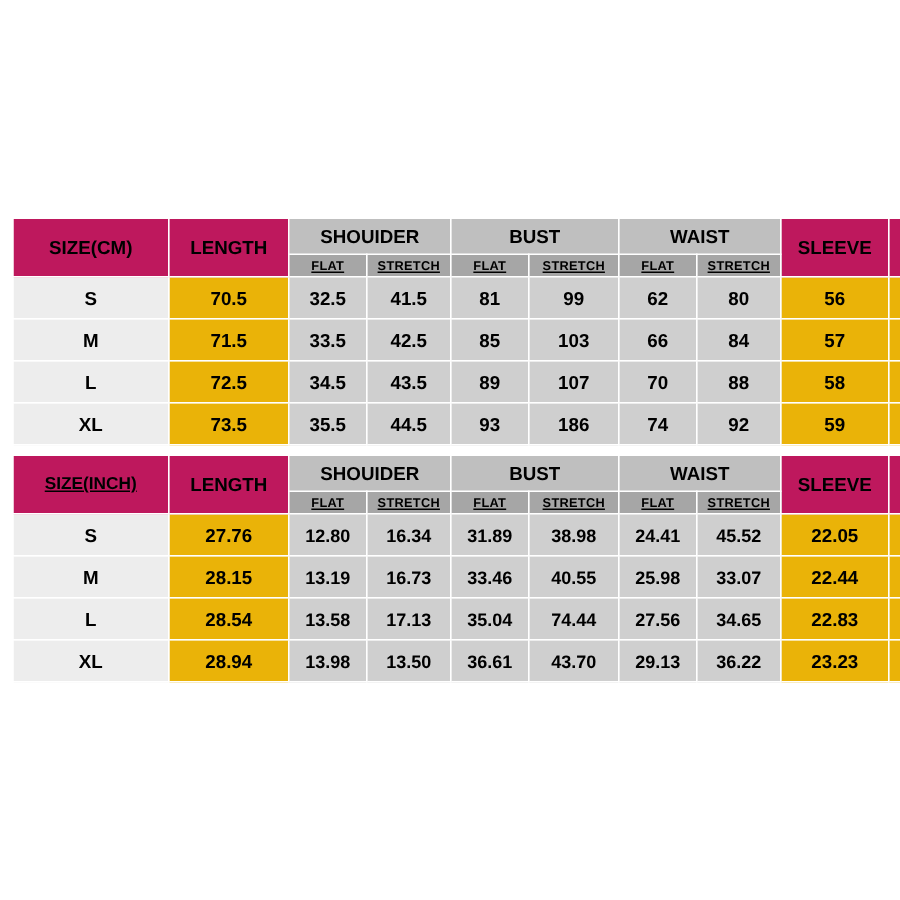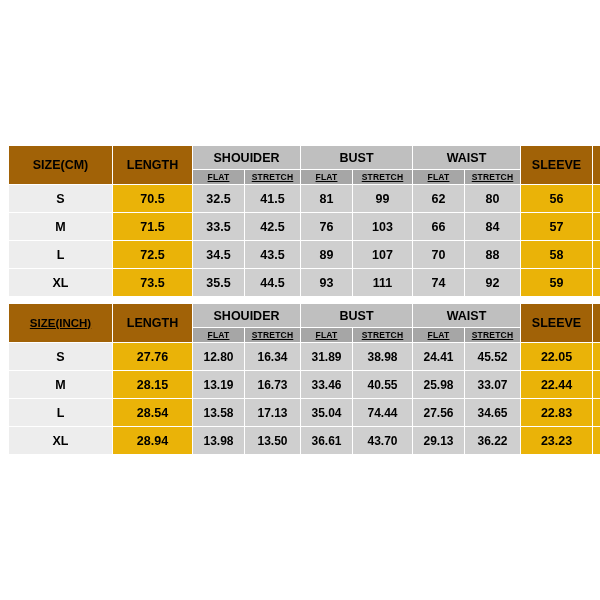--- a/index.html
+++ b/index.html
@@ -38,21 +38,21 @@
   table.sizechart th {
     border: 1px solid #ffffff;
     text-align: center;
     vertical-align: middle;
     padding: 0;
     font-weight: bold;
     color: #000000;
   }
   
   .hdr-main {
-    background: #a16207;
+    background: #be185d;
     font-size: 12.5px;
     height: 23px;
     letter-spacing: 0px;
   }
   .hdr-group {
     background: #bfbfbf;
     font-size: 12.5px;
     height: 23px;
   }
   .hdr-sub {
@@ -135,21 +135,21 @@
           <td class="cell-shaded">62</td>
           <td class="cell-shaded">80</td>
           <td class="cell-plain">56</td>
           <td class="cell-plain">0.175</td>
         </tr>
         <tr>
           <td class="cell-label">M</td>
           <td class="cell-plain">71.5</td>
           <td class="cell-shaded">33.5</td>
           <td class="cell-shaded">42.5</td>
-          <td class="cell-shaded">76</td>
+          <td class="cell-shaded">85</td>
           <td class="cell-shaded">103</td>
           <td class="cell-shaded">66</td>
           <td class="cell-shaded">84</td>
           <td class="cell-plain">57</td>
           <td class="cell-plain">0.185</td>
         </tr>
         <tr>
           <td class="cell-label">L</td>
           <td class="cell-plain">72.5</td>
           <td class="cell-shaded">34.5</td>
@@ -160,21 +160,21 @@
           <td class="cell-shaded">88</td>
           <td class="cell-plain">58</td>
           <td class="cell-plain">0.200</td>
         </tr>
         <tr>
           <td class="cell-label">XL</td>
           <td class="cell-plain">73.5</td>
           <td class="cell-shaded">35.5</td>
           <td class="cell-shaded">44.5</td>
           <td class="cell-shaded">93</td>
-          <td class="cell-shaded">111</td>
+          <td class="cell-shaded">186</td>
           <td class="cell-shaded">74</td>
           <td class="cell-shaded">92</td>
           <td class="cell-plain">59</td>
           <td class="cell-plain">0.215</td>
         </tr>
       </tbody>
     </table>
 
     <table class="sizechart second">
       <colgroup>

